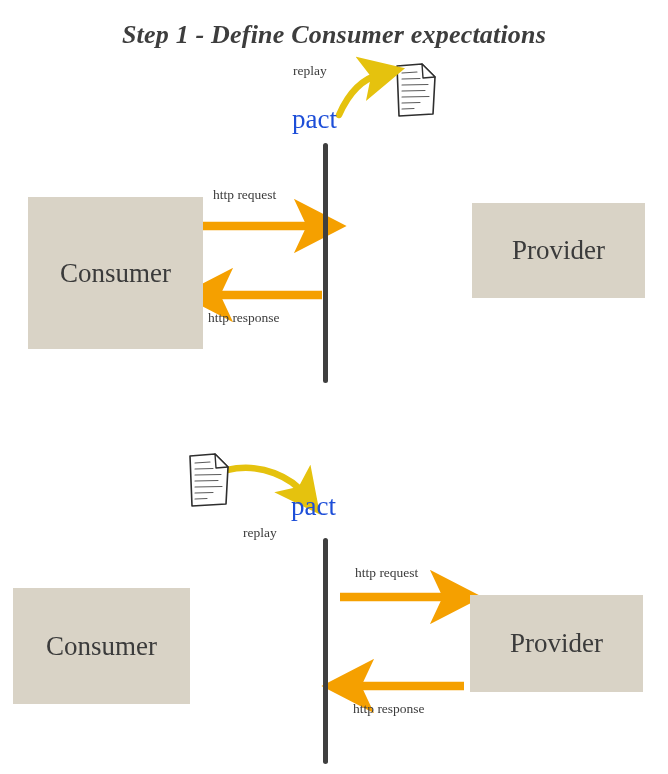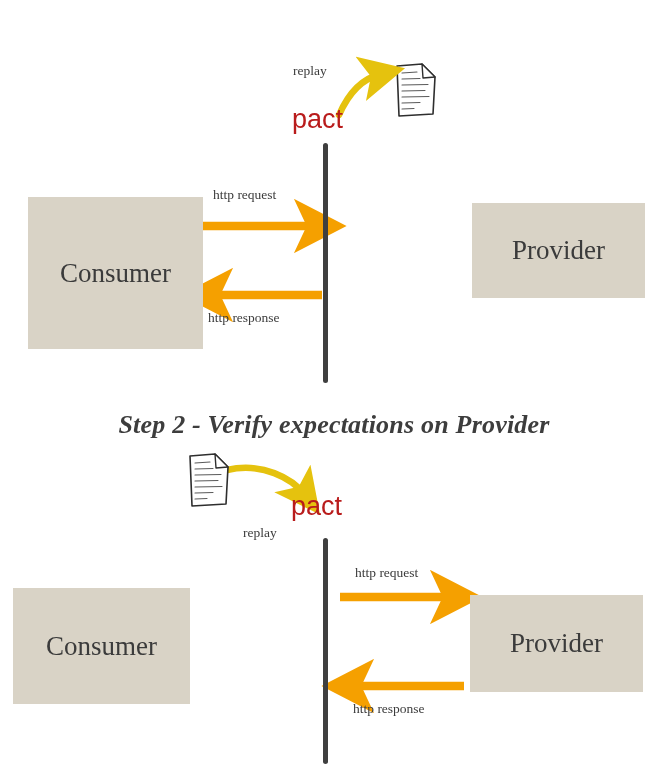--- a/index.html
+++ b/index.html
@@ -41,23 +41,23 @@
     font-weight: normal;
   }
   .pact-line {
     position: absolute;
     width: 5px;
     background: #3f3f3f;
     border-radius: 2.5px;
   }
   .pact-label {
     position: absolute;
-    font-family: Liberation Sans, sans-serif;
+    font-family: Liberation Serif, serif;
     font-size: 27px;
-    color: #b91c1c;
+    color: #1d4ed8;
     white-space: nowrap;
   }
   .edge-label {
     position: absolute;
     font-family: "Liberation Serif", "DejaVu Serif", serif;
     font-size: 13.5px;
     color: #3b3b3b;
     white-space: nowrap;
   }
   .curve-label {
@@ -77,20 +77,21 @@
   }
   .doc-icon {
     position: absolute;
   }
 </style>
 </head>
 <body>
 
 <div id="canvas">
 
+  <div class="step-title" style="left:0; top:20px;">Step 1 - Define Consumer expectations</div>
 
   <div class="doc-icon" style="left:392px; top:62px; width:46px; height:56px;">
     <svg width="46" height="56" viewBox="0 0 46 56" aria-hidden="true">
       <path d="M5,4 L30,2 L43,15 L41,52 L7,54 Z" fill="#ffffff" stroke="#2e2e2e" stroke-width="1.6" stroke-linejoin="round"></path>
       <path d="M30,2 L31,16 L43,15 Z" fill="#ffffff" stroke="#2e2e2e" stroke-width="1.4" stroke-linejoin="round"></path>
       <g stroke="#5a5a5a" stroke-width="1.1" stroke-linecap="round">
         <line x1="10" y1="11" x2="25" y2="10"></line>
         <line x1="10" y1="17" x2="28" y2="16.5"></line>
         <line x1="10" y1="23" x2="36" y2="22.5"></line>
         <line x1="10" y1="29" x2="33" y2="28.5"></line>
@@ -147,21 +148,20 @@
   </div>
 
   <div class="participant-box" style="left:472px; top:203px; width:173px; height:95px;">
     <span>Provider</span>
   </div>
 
   <div class="edge-label" style="left:213px; top:187px;">http request</div>
 
   <div class="edge-label" style="left:208px; top:310px;">http response</div>
 
-  <div class="step-title" style="left:0; top:410px;">Step 2 - Verify expectations on Provider</div>
 
   <div class="doc-icon" style="left:185px; top:452px; width:46px; height:56px;">
     <svg width="46" height="56" viewBox="0 0 46 56" aria-hidden="true">
       <path d="M5,4 L30,2 L43,15 L41,52 L7,54 Z" fill="#ffffff" stroke="#2e2e2e" stroke-width="1.6" stroke-linejoin="round"></path>
       <path d="M30,2 L31,16 L43,15 Z" fill="#ffffff" stroke="#2e2e2e" stroke-width="1.4" stroke-linejoin="round"></path>
       <g stroke="#5a5a5a" stroke-width="1.1" stroke-linecap="round">
         <line x1="10" y1="11" x2="25" y2="10"></line>
         <line x1="10" y1="17" x2="28" y2="16.5"></line>
         <line x1="10" y1="23" x2="36" y2="22.5"></line>
         <line x1="10" y1="29" x2="33" y2="28.5"></line>

